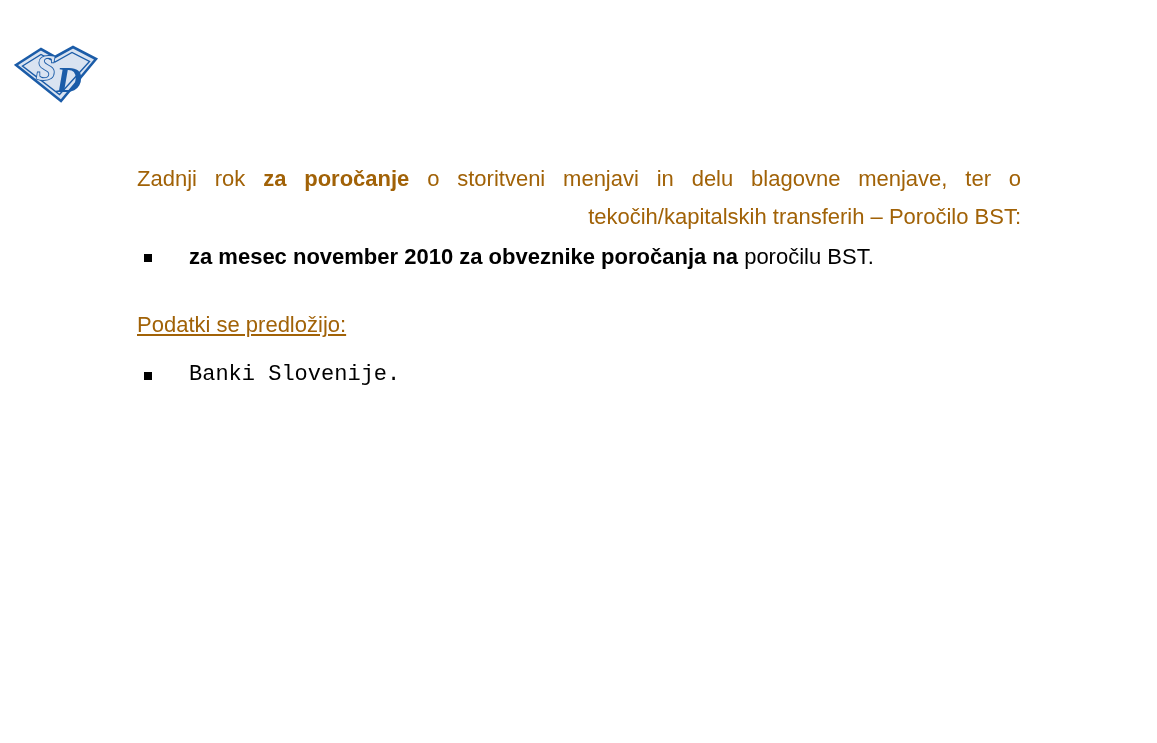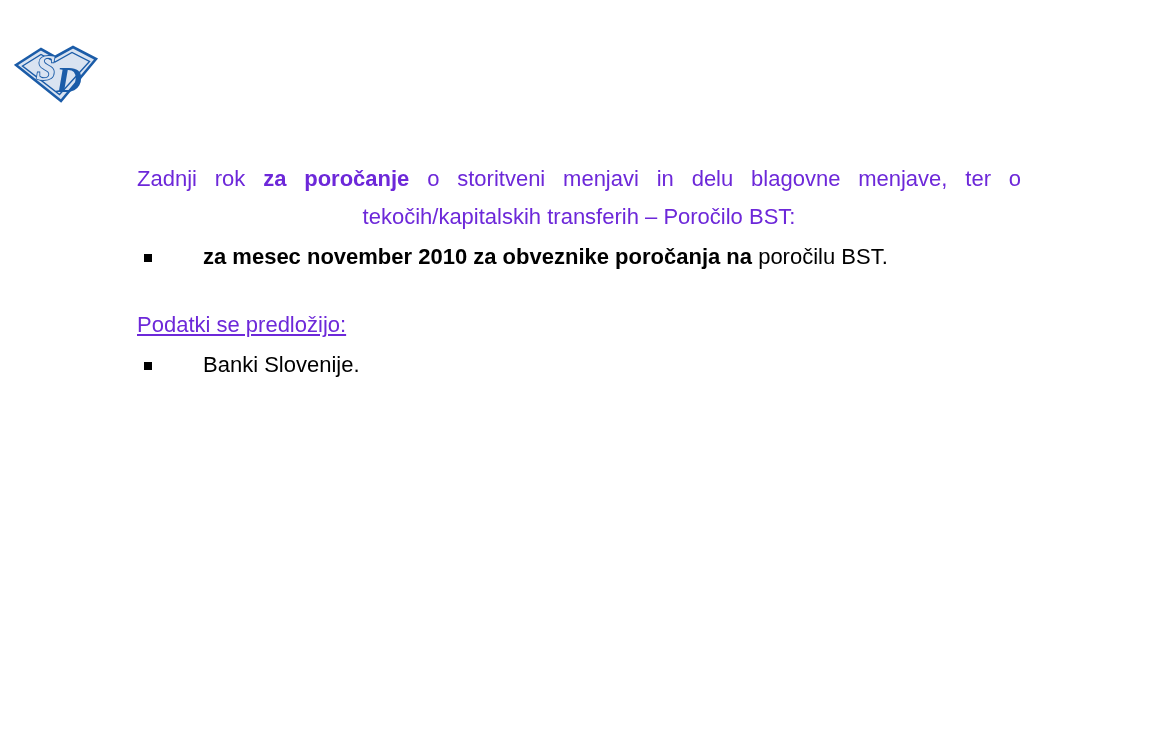--- a/index.html
+++ b/index.html
@@ -21,53 +21,53 @@
     top: 45px;
     width: 85px;
     height: 58px;
   }
   .textblock {
     position: absolute;
     left: 137px;
     width: 884px;
     font-size: 22px;
     line-height: 38px;
-    color: #6d28d9;
+    color: #a16207;
   }
   .intro { top: 160px; }
   .line-justified {
     text-align: justify;
     text-align-last: justify;
     white-space: normal;
   }
-  .line-left { text-align: center; }
+  .line-left { text-align: right; }
   .b { font-weight: 700; }
   .bullet-row {
     position: absolute;
     left: 137px;
     width: 884px;
     font-size: 22px;
     line-height: 38px;
   }
   .bullet-row .sq {
     position: absolute;
     left: 7px;
     top: 16px;
     width: 8px;
     height: 8px;
     background: #000;
     display: block;
   }
   .bullet-row .bullet-text {
     display: block;
-    margin-left: 66px;
+    margin-left: 52px;
   }
   .bullet1 { top: 238px; }
   .subheading { top: 306px; text-decoration: underline; }
-  .bullet2 { top: 346px; }
+  .bullet2 { top: 356px; font-family: Liberation Mono, monospace; }
 </style>
 </head>
 <body>
 
 <div class="logo">
   <svg viewBox="0 0 85 58" width="85" height="58" aria-hidden="true">
     <path d="M2,20 L27,4 L41,12 L59,2 L82,14 L47,56 Z" fill="#d9e3f1" stroke="#1b5ca8" stroke-width="2.6" stroke-linejoin="miter"></path>
     <path d="M8.5,21 L27,9.5 L41,17 L58,7.5 L75.5,16.5 L45.5,49.5 Z" fill="none" stroke="#1b5ca8" stroke-width="1.4" stroke-linejoin="miter"></path>
     <text x="32" y="35" font-family="Liberation Serif, serif" font-size="36" font-weight="bold" font-style="italic" text-anchor="middle" fill="#d9e3f1" stroke="#1b5ca8" stroke-width="1.8" paint-order="stroke">S</text>
     <text x="55" y="47" font-family="Liberation Serif, serif" font-size="36" font-weight="bold" font-style="italic" text-anchor="middle" fill="#1b5ca8">D</text>

